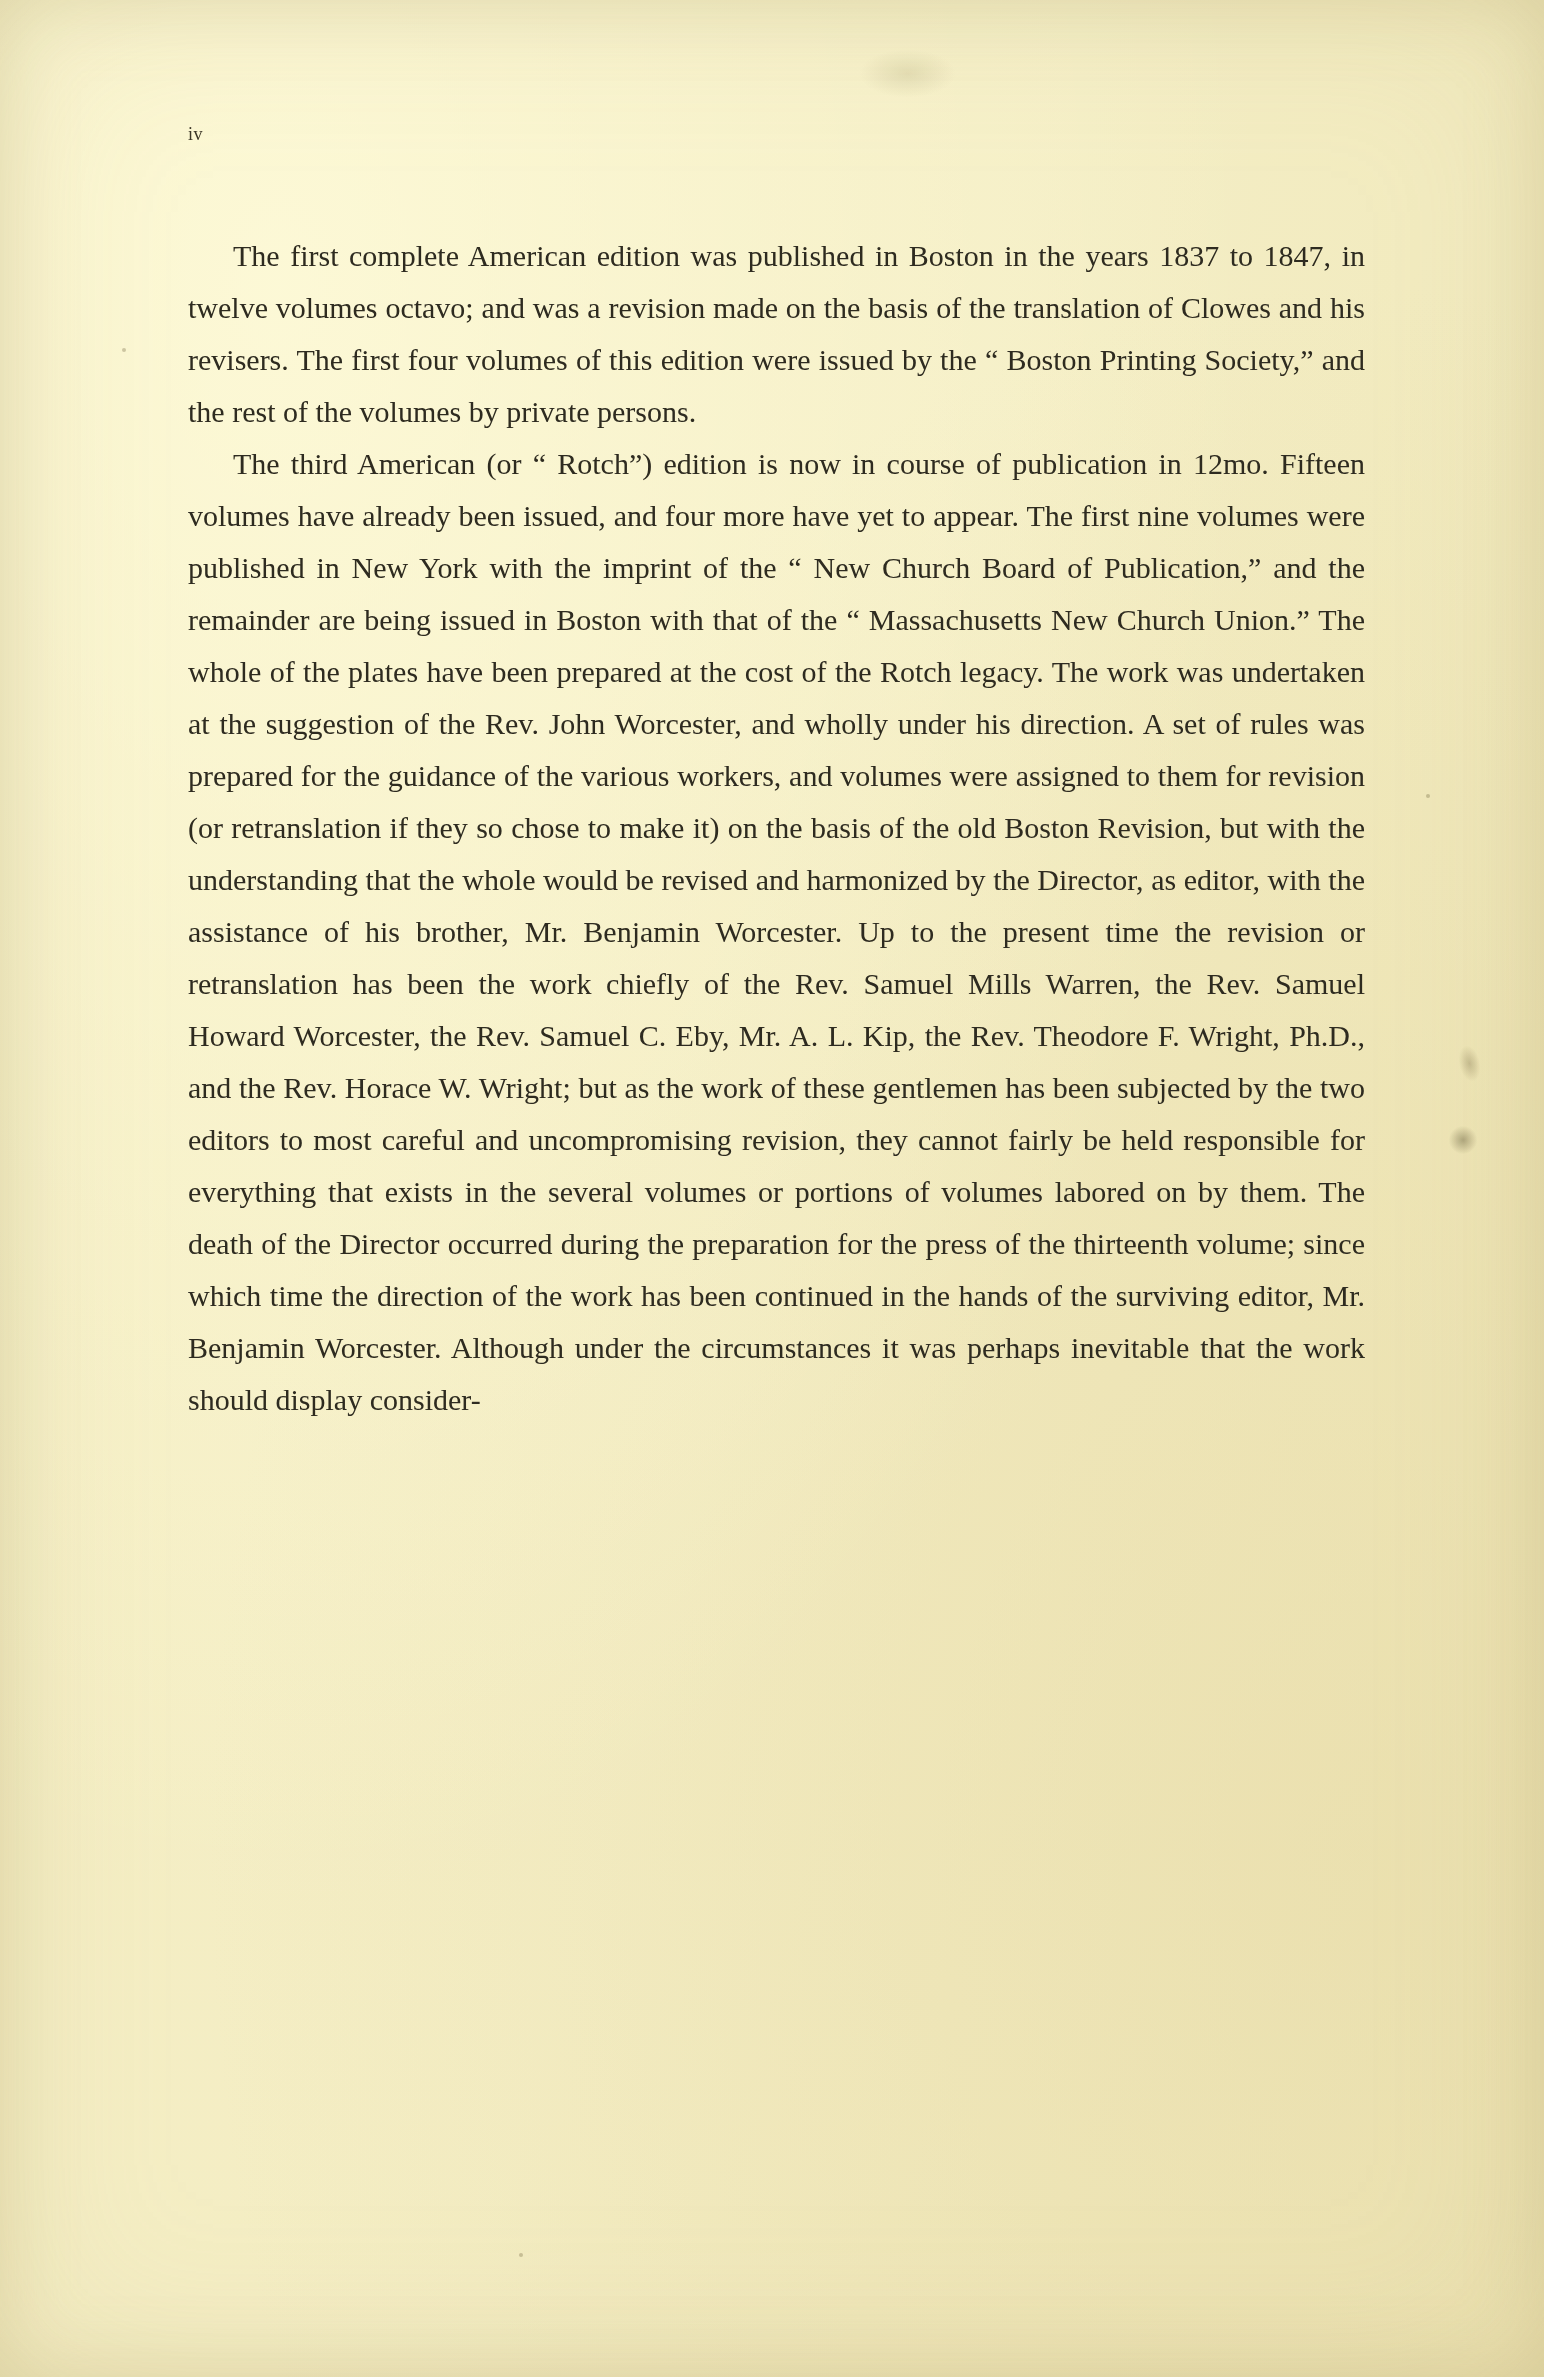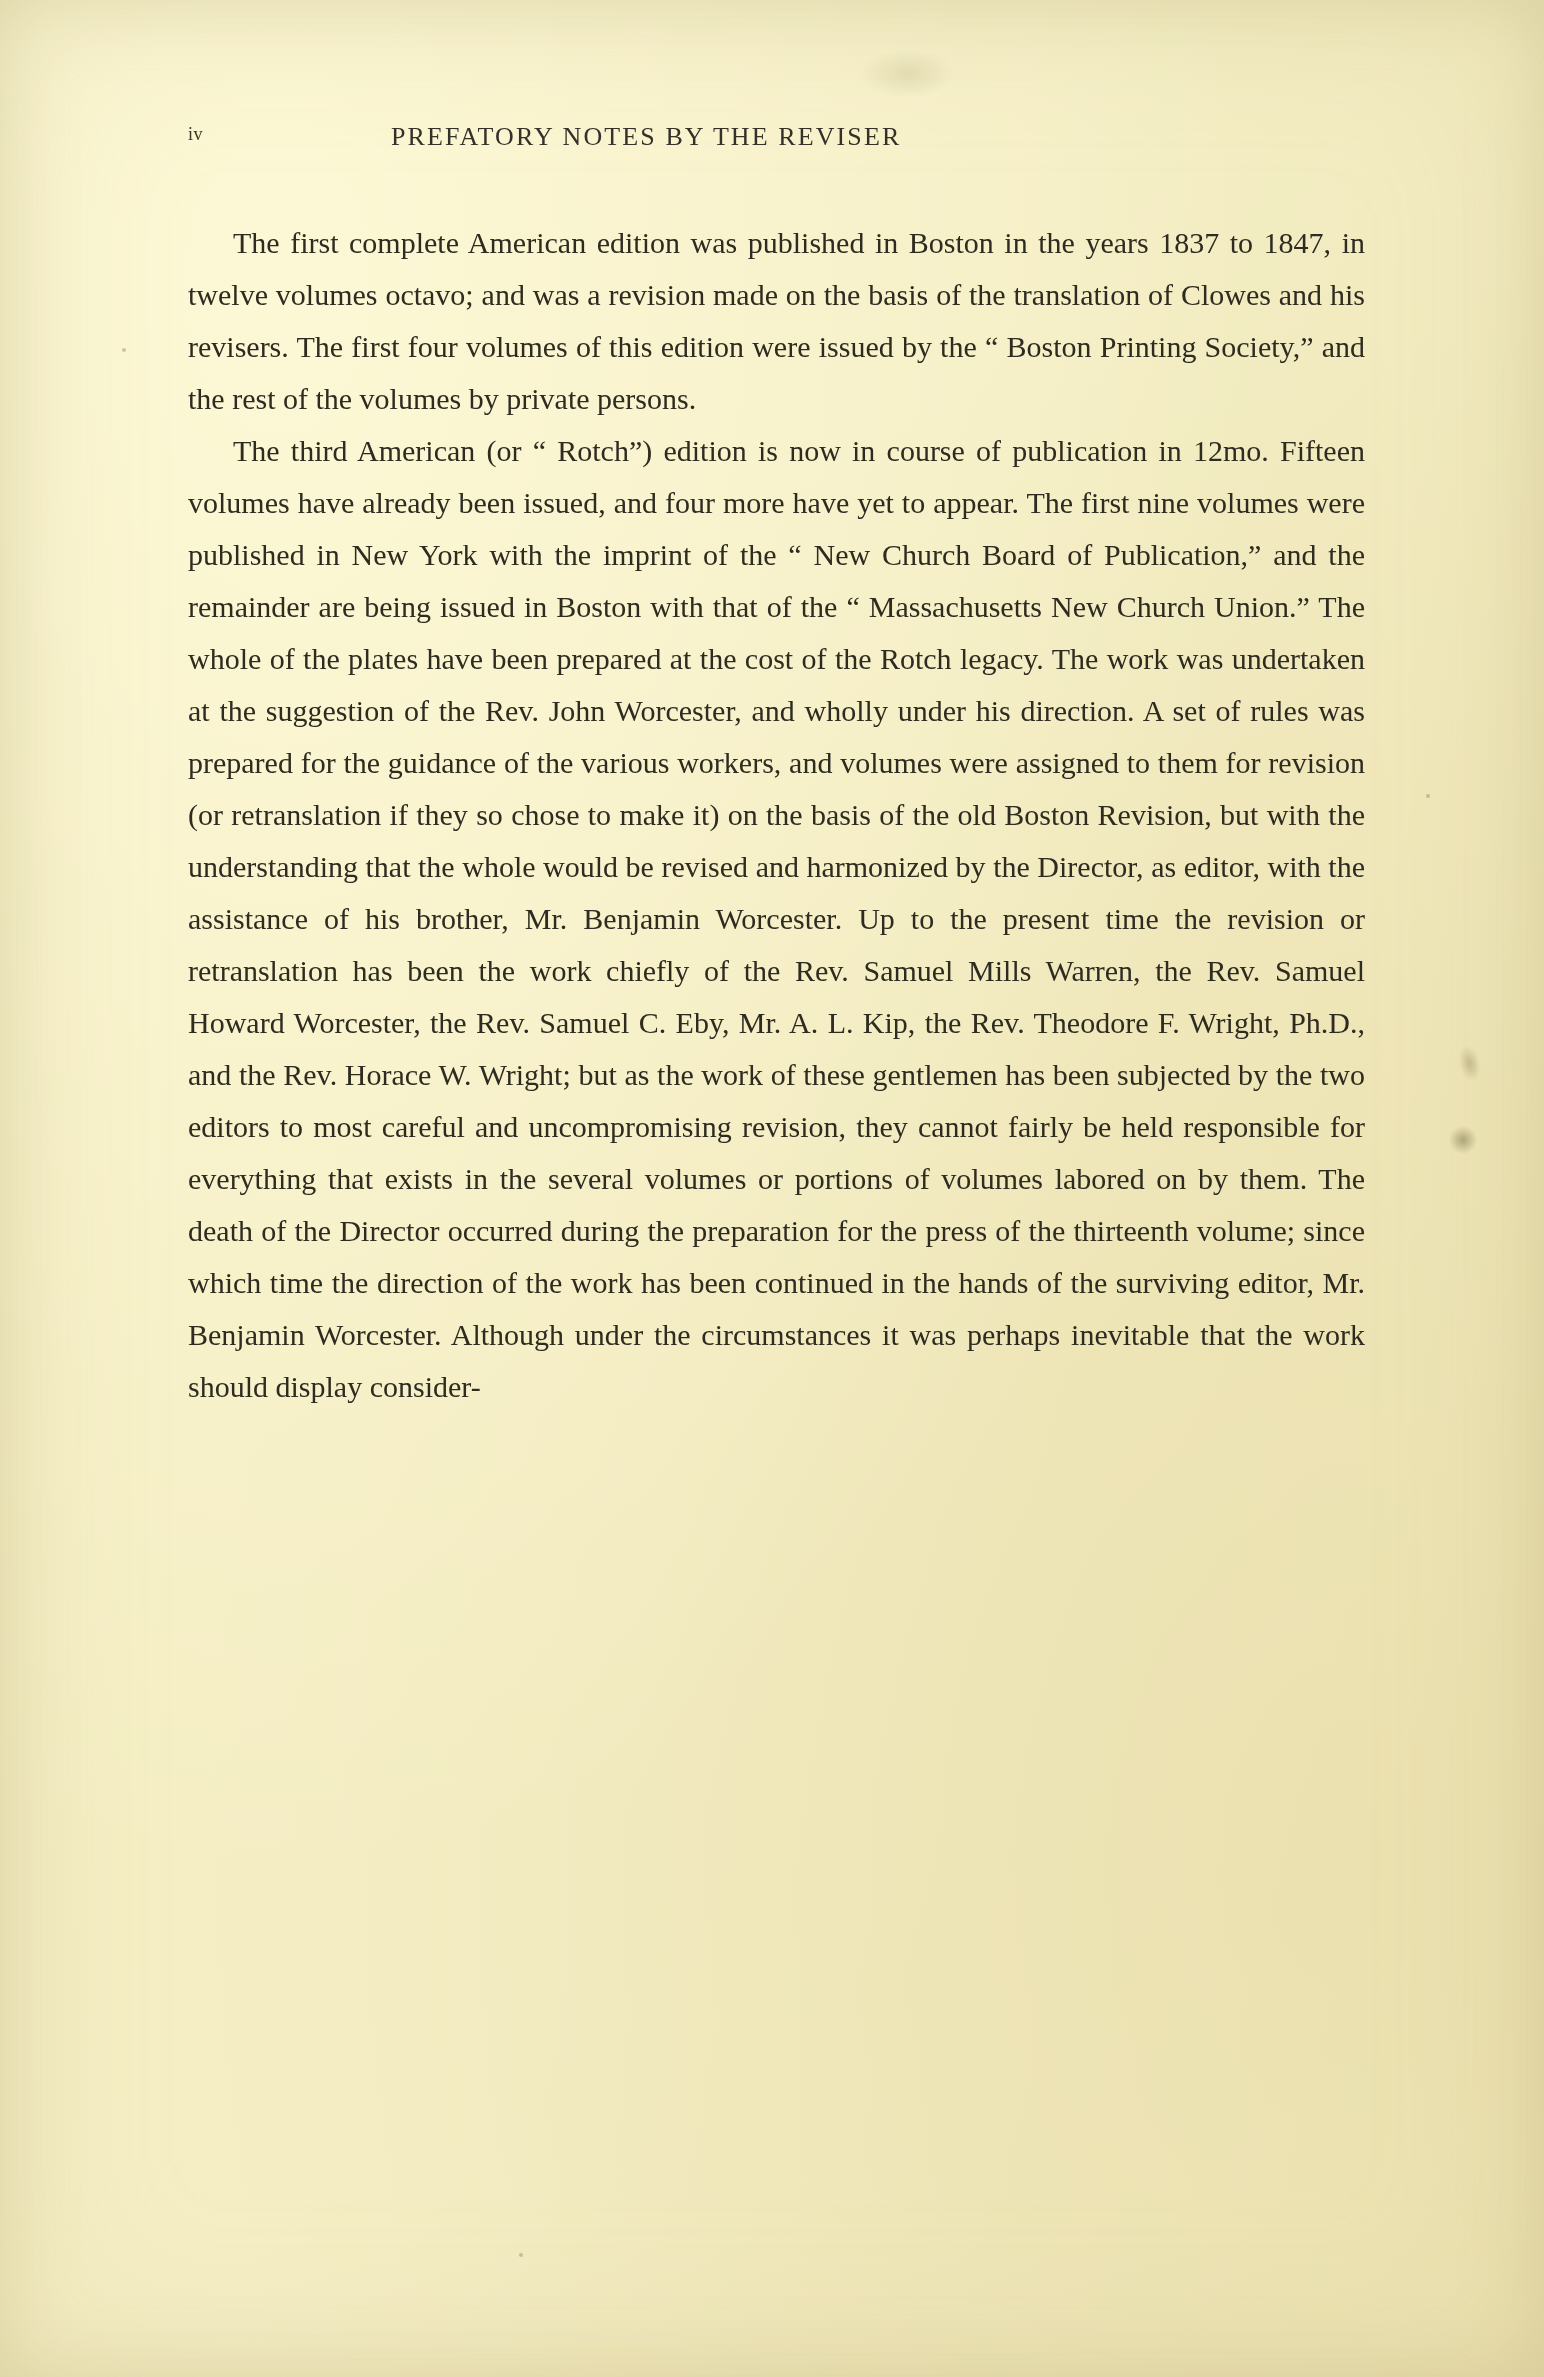--- a/index.html
+++ b/index.html
@@ -58,21 +58,21 @@
     left: 203px;
     top: 0;
     font-size: 26px;
     letter-spacing: 2.1px;
     color: #34302a;
     white-space: nowrap;
   }
   .body-block {
     position: absolute;
     left: 188px;
-    top: 217px;
+    top: 230px;
     width: 1177px;
   }
   p.para {
     margin: 0;
     font-size: 30px;
     line-height: 52px;
     text-align: justify;
     text-justify: inter-word;
     color: #2e2b20;
     text-indent: 45px;
@@ -120,21 +120,20 @@
 </style>
 </head>
 <body>
 
 <div class="paper-tint"></div>
 
 <div class="page">
 
   <div class="header-row">
     <div class="folio">iv</div>
-    <div class="running-head">PREFATORY NOTES BY THE REVISER</div>
   </div>
 
   <div class="body-block">
     <p class="para">The first complete American edition was published in Boston in the years 1837 to 1847, in twelve volumes octavo; and was a revision made on the basis of the translation of Clowes and his revisers. The first four volumes of this edition were issued by the “ Boston Printing Society,” and the rest of the volumes by private persons.</p>
     <p class="para">The third American (or “ Rotch”) edition is now in course of publication in 12mo.   Fifteen volumes have already been issued, and four more have yet to appear.   The first nine volumes were published in New York with the imprint of the “ New Church Board of Publication,” and the remainder are being issued in Boston with that of the “ Massachusetts New Church Union.”   The whole of the plates have been prepared at the cost of the Rotch legacy.   The work was undertaken at the suggestion of the Rev. John Worcester, and wholly under his direction.   A set of rules was prepared for the guidance of the various workers, and volumes were assigned to them for revision (or retranslation if they so chose to make it) on the basis of the old Boston Revision, but with the understanding that the whole would be revised and harmonized by the Director, as editor, with the assistance of his brother, Mr. Benjamin Worcester.   Up to the present time the revision or retranslation has been the work chiefly of the Rev. Samuel Mills Warren, the Rev. Samuel Howard Worcester, the Rev. Samuel C. Eby, Mr. A. L. Kip, the Rev. Theodore F. Wright, Ph.D., and the Rev. Horace W. Wright; but as the work of these gentlemen has been subjected by the two editors to most careful and uncompromising revision, they cannot fairly be held responsible for everything that exists in the several volumes or portions of volumes labored on by them.   The death of the Director occurred during the preparation for the press of the thirteenth volume; since which time the direction of the work has been continued in the hands of the surviving editor, Mr. Benjamin Worcester.   Although under the circumstances it was perhaps inevitable that the work should display consider-</p>
   </div>
 
   <div class="smudge-c"></div>
   <div class="smudge-a"></div>
   <div class="smudge-b"></div>

